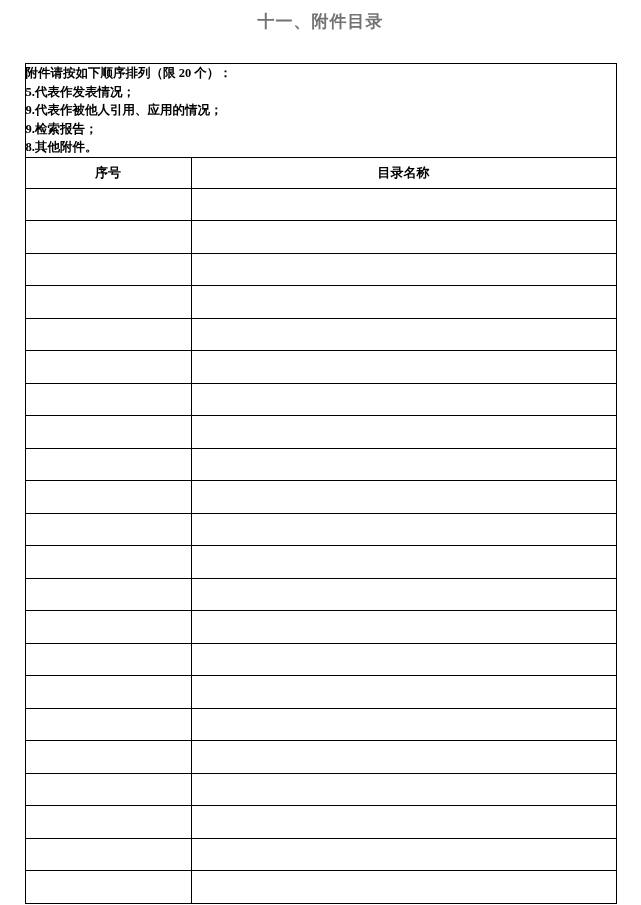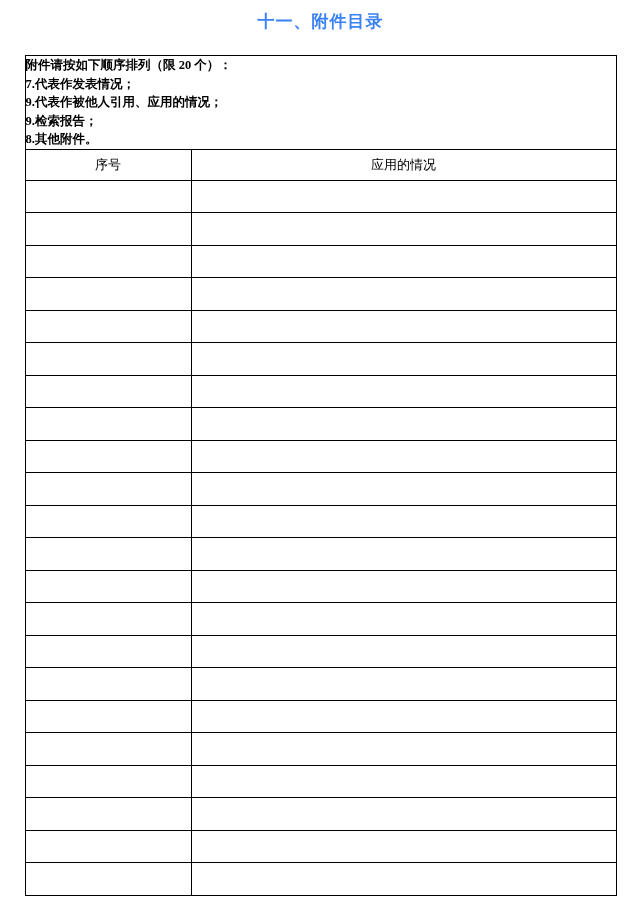--- a/index.html
+++ b/index.html
@@ -24,25 +24,25 @@
   }
   .page-title {
     text-align: center;
     font-family: "Liberation Sans", "DejaVu Sans", sans-serif;
     font-size: 17px;
     font-weight: bold;
     letter-spacing: 1px;
     margin: 0;
     padding-top: 10px;
     padding-bottom: 14px;
-    color: #3b82f6;
+    color: #737373;
   }
   .doc-table {
     width: 592px;
-    margin: 8px auto;
+    margin: 16px auto;
     border-collapse: collapse;
     table-layout: fixed;
   }
   .doc-table td {
     border: 1px solid #000000;
     padding: 0;
     vertical-align: middle;
   }
   .notes-cell {
     padding: 6px 8px 7px 8px;
@@ -53,21 +53,21 @@
   }
   .notes-cell div {
     white-space: nowrap;
   }
   .col-seq {
     width: 166px;
   }
   .header-row td {
     height: 30px;
     text-align: center;
-    font-weight: normal;
+    font-weight: bold;
     font-size: 13px;
   }
   .body-row td {
     height: 31.5px;
   }
 </style>
 </head>
 <body>
 
 <div class="page">
@@ -76,29 +76,29 @@
 
   <table class="doc-table">
     <colgroup>
       <col class="col-seq">
       <col>
     </colgroup>
     <tbody>
       <tr>
         <td class="notes-cell" colspan="2">
           <div>附件请按如下顺序排列（限 20 个）：</div>
-          <div>7.代表作发表情况；</div>
+          <div>5.代表作发表情况；</div>
           <div>9.代表作被他人引用、应用的情况；</div>
           <div>9.检索报告；</div>
           <div>8.其他附件。</div>
         </td>
       </tr>
       <tr class="header-row">
         <td>序号</td>
-        <td>应用的情况</td>
+        <td>目录名称</td>
       </tr>
       <tr class="body-row">
         <td></td>
         <td></td>
       </tr>
       <tr class="body-row">
         <td></td>
         <td></td>
       </tr>
       <tr class="body-row">

